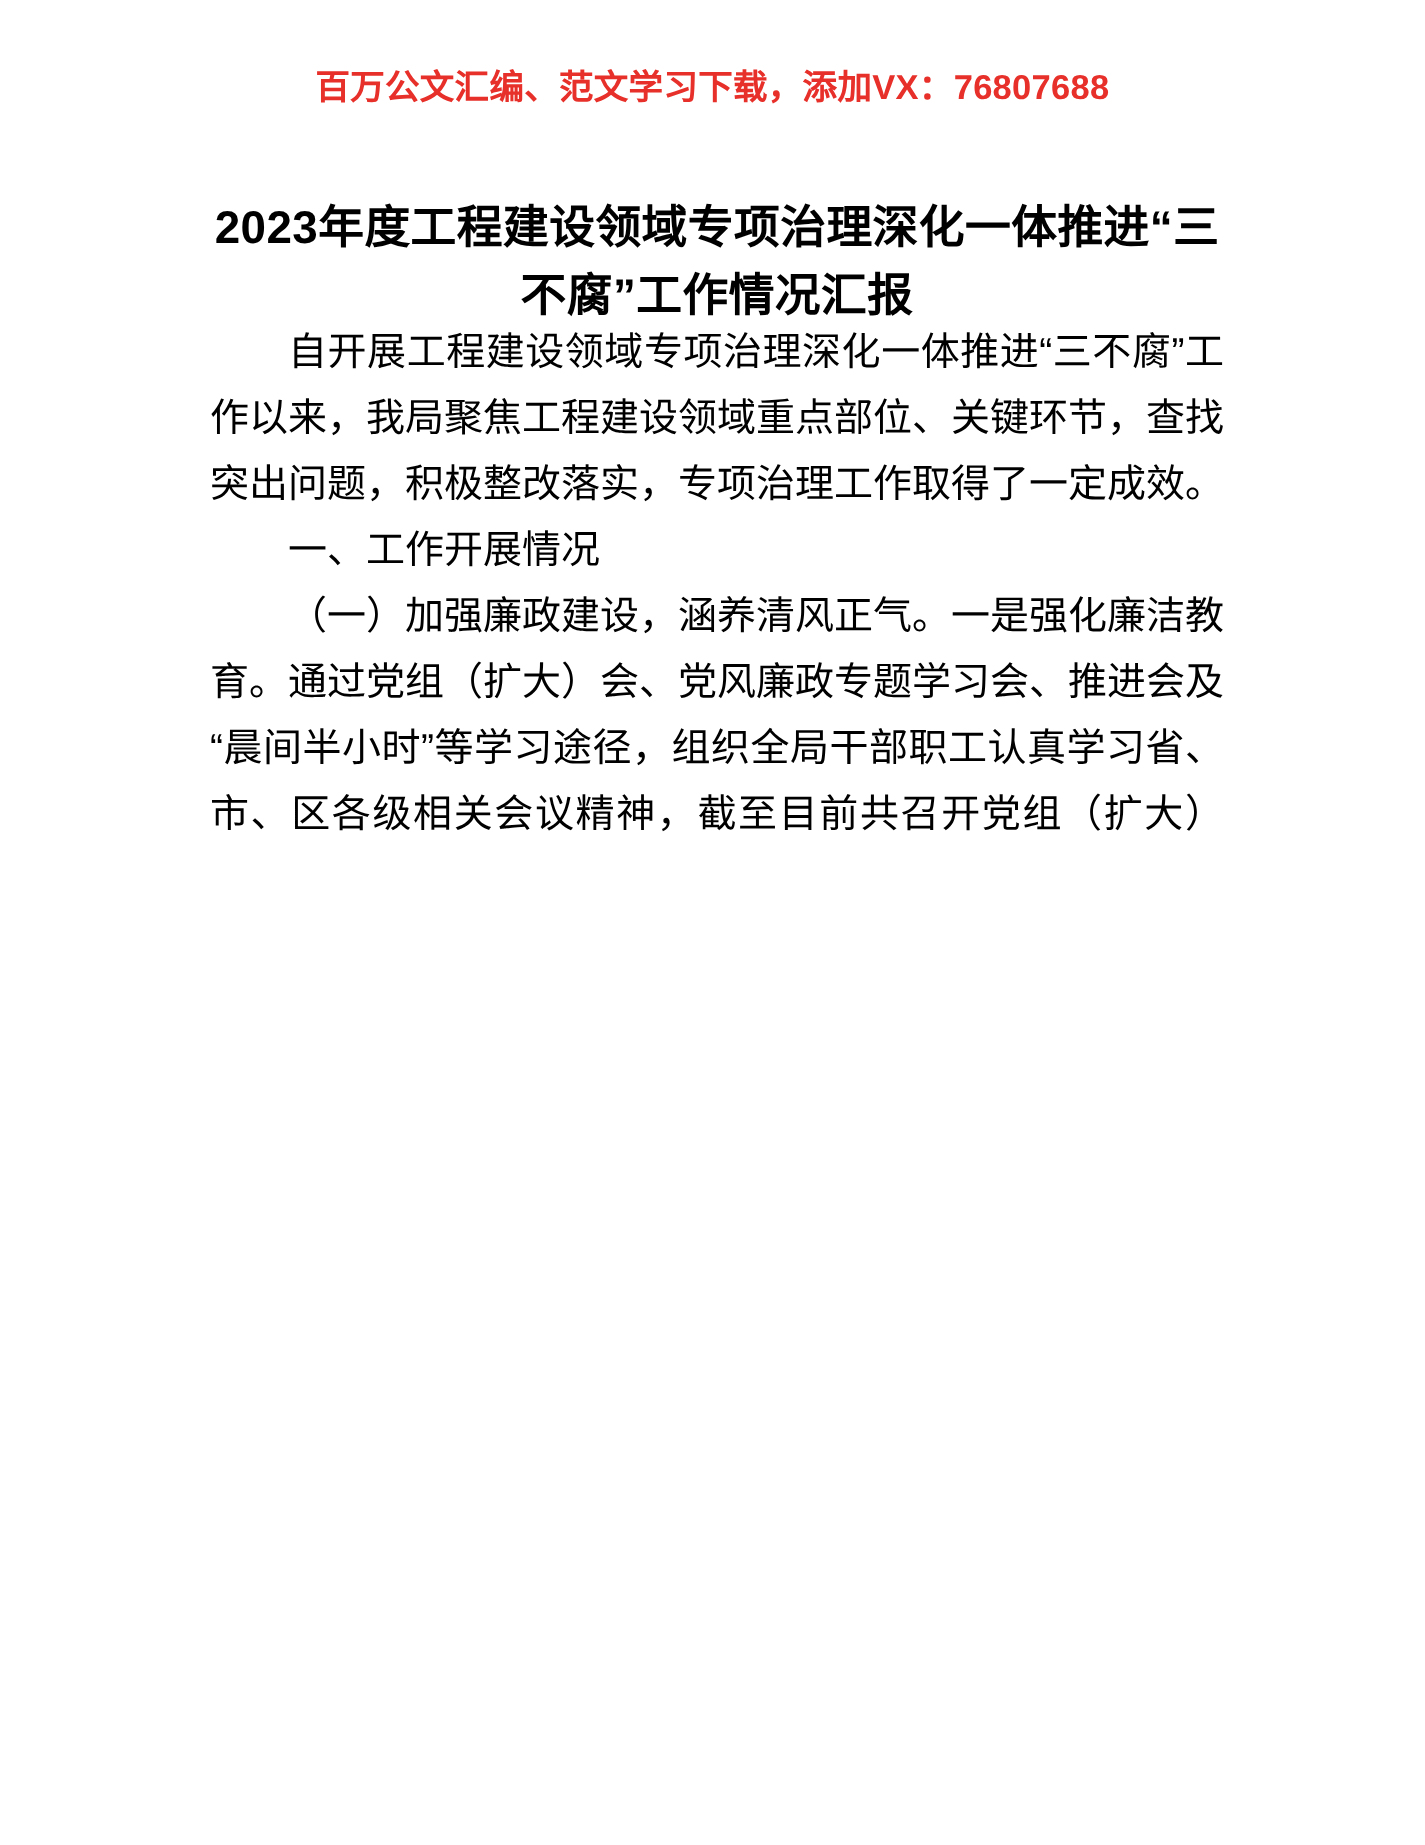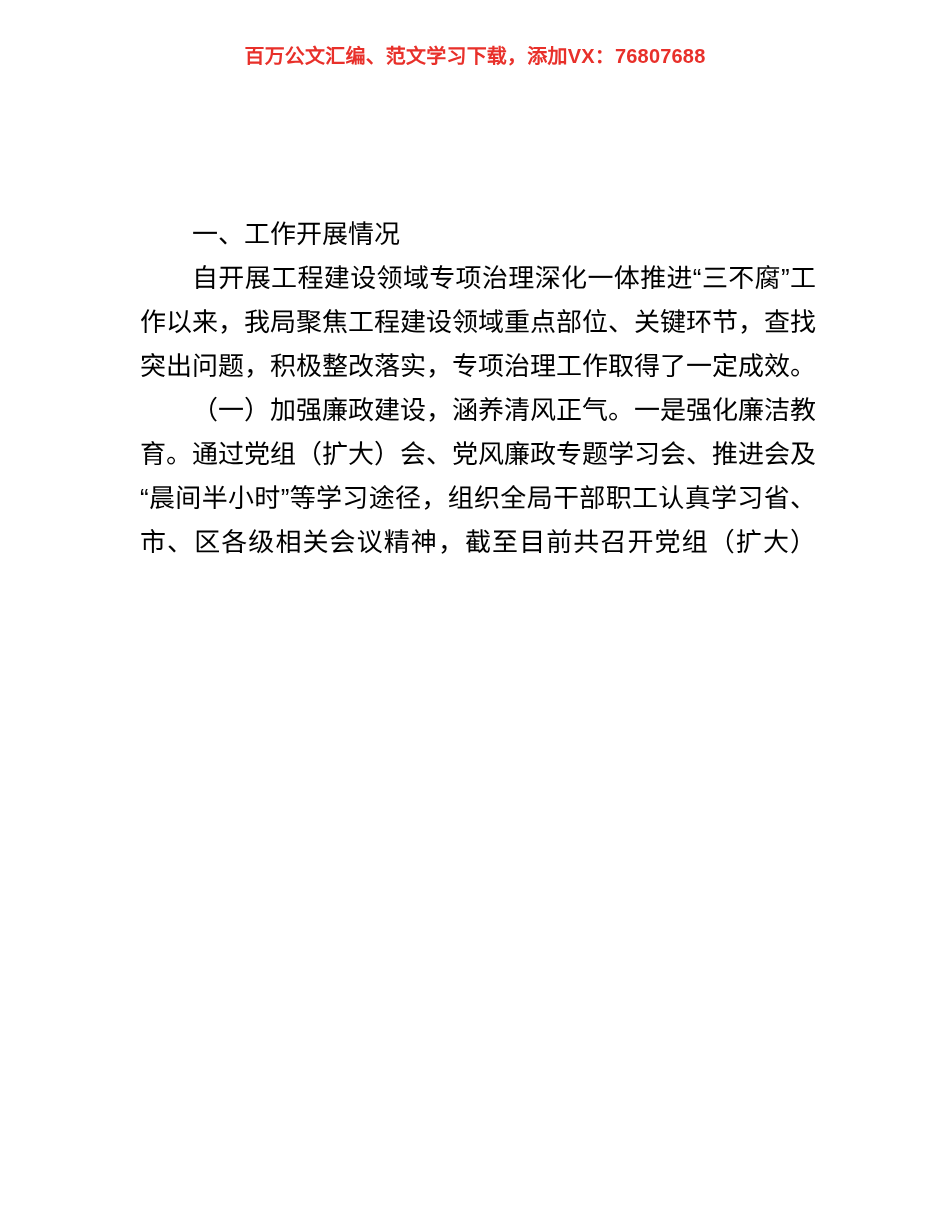--- a/index.html
+++ b/index.html
@@ -25,21 +25,21 @@
     box-sizing: border-box;
   }
 
   
   .promo-banner {
     position: absolute;
     top: 44px;
     left: 0;
     width: 950px;
     text-align: center;
-    font-size: 20px;
+    font-size: 23px;
     font-weight: 700;
     letter-spacing: 0.2px;
     line-height: 1.25;
     white-space: nowrap;
   }
 
   
   .doc-title {
     position: absolute;
     top: 110px;
@@ -85,26 +85,27 @@
     overflow: hidden;
   }
 </style>
 </head>
 <body>
 
 <div class="page">
 
   <div class="promo-banner" style="color: rgb(232, 48, 42);">百万公文汇编、范文学习下载，添加VX：76807688</div>
 
+  <h1 class="doc-title">2023年度工程建设领域专项治理深化一体推进“三不腐”工作情况汇报</h1>
 
   <div class="body-text">
 
 
 
+    <p class="para">自开展工程建设领域专项治理深化一体推进“三不腐”工作以来，我局聚焦工程建设领域重点部位、关键环节，查找突出问题，积极整改落实，专项治理工作取得了一定成效。</p>
+
     <p class="para heading">一、工作开展情况</p>
-
-    <p class="para">自开展工程建设领域专项治理深化一体推进“三不腐”工作以来，我局聚焦工程建设领域重点部位、关键环节，查找突出问题，积极整改落实，专项治理工作取得了一定成效。</p>
 
     <p class="para clipped">（一）加强廉政建设，涵养清风正气。一是强化廉洁教育。通过党组（扩大）会、党风廉政专题学习会、推进会及“晨间半小时”等学习途径，组织全局干部职工认真学习省、市、区各级相关会议精神，截至目前共召开党组（扩大）会、党风廉政专题学习会等会议学习20余次，组织观看警示教育片10次，严格执行周报、月报制度，上报各类材料及报告100余份，专项治理建章立制15项。二是严格各项纪律规定。梳理项目建设各环节廉政风险点共50个，印发《强化廉政风险防范的通知》；按季召开党风廉政建设工作会议，层层签订《领导干部及重点项目人员廉政责任书》20余份，深化运用监督执纪“四种形态”的第一种形态，紧盯重点环节、时间节点，开展廉政集体谈话，防止顶风违纪行为发生。草拟《2023年工程建设项目阳光招投标实施方案》，规范招标流</p>
 
   </div>
 
 </div>
 
 </body></html>

